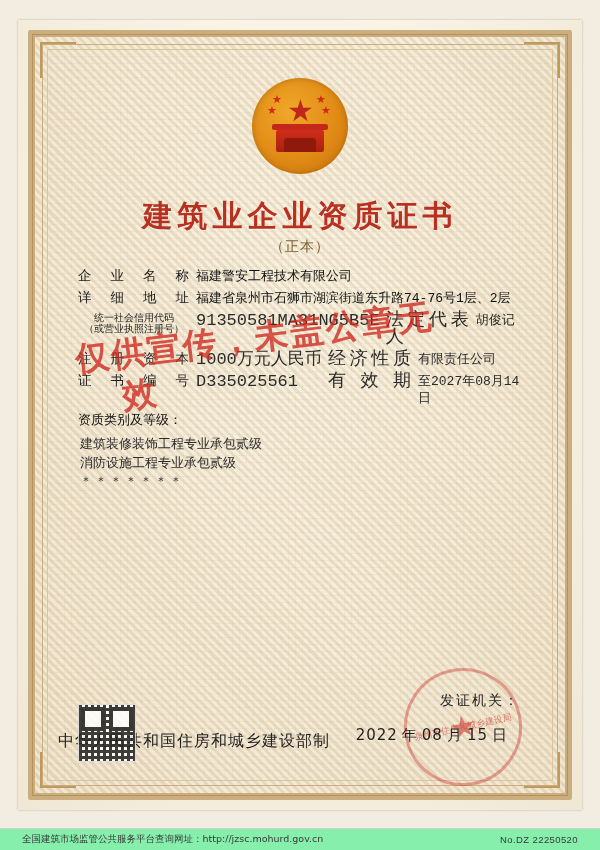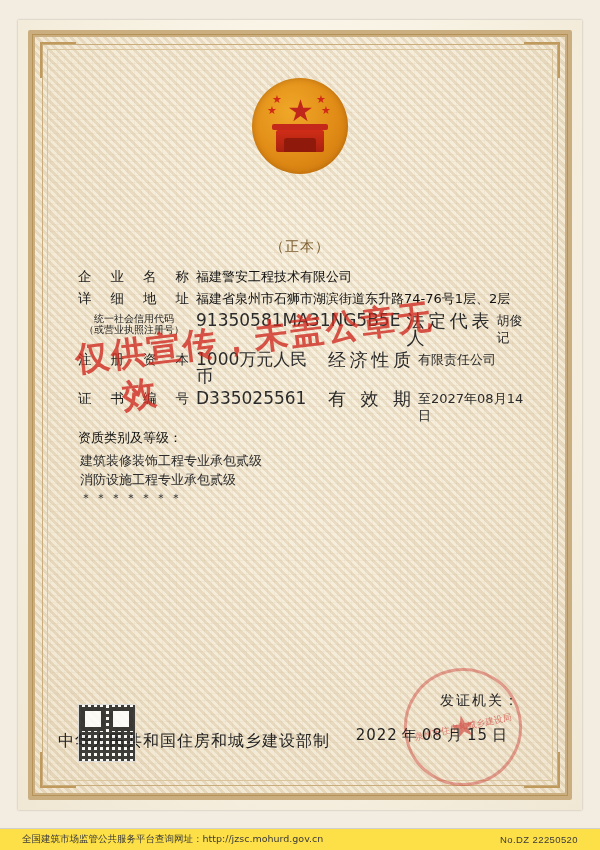--- a/index.html
+++ b/index.html
@@ -169,20 +169,21 @@
     top: 248px;
     width: 446px;
     font-family: "DejaVu Sans", sans-serif;
     color: #2b2b2b;
   }
   .row {
     display: flex;
     align-items: flex-start;
     margin-bottom: 5px;
     line-height: 17px;
+    font-family: Liberation Mono, monospace;
   }
   .lab {
     flex: 0 0 112px;
     font-size: 13.5px;
     letter-spacing: 1px;
     color: #1f1f1f;
     text-align: justify;
     text-align-last: justify;
     padding-right: 6px;
   }
@@ -332,21 +333,21 @@
   .qr::before { left: 2px; top: 2px; }
   .qr::after { right: 2px; top: 2px; }
 
   
   .footer {
     position: absolute;
     left: 0; right: 0;
     bottom: 0;
     height: 22px;
     border-top: 1px solid #cfcfcf;
-    background: #fde047;
+    background: #86efac;
     display: flex;
     align-items: center;
     justify-content: space-between;
     padding: 0 22px;
     box-sizing: border-box;
     font-family: "DejaVu Sans", sans-serif;
     font-size: 9.5px;
     color: #3a3a3a;
   }
   .footer .right { font-family: "Liberation Sans", sans-serif; letter-spacing: .4px; }
@@ -371,20 +372,21 @@
     <div class="emblem">
       <div class="disc"></div>
       <div class="star s0">★</div>
       <div class="star s1">★</div>
       <div class="star s2">★</div>
       <div class="star s3">★</div>
       <div class="star s4">★</div>
       <div class="gate"></div>
     </div>
 
+    <div class="title">建筑业企业资质证书</div>
     <div class="subtitle">（正本）</div>
 
     <div class="fields">
 
       <div class="row">
         <div class="lab">企业名称</div>
         <div class="val">福建警安工程技术有限公司</div>
       </div>
 
       <div class="row">

